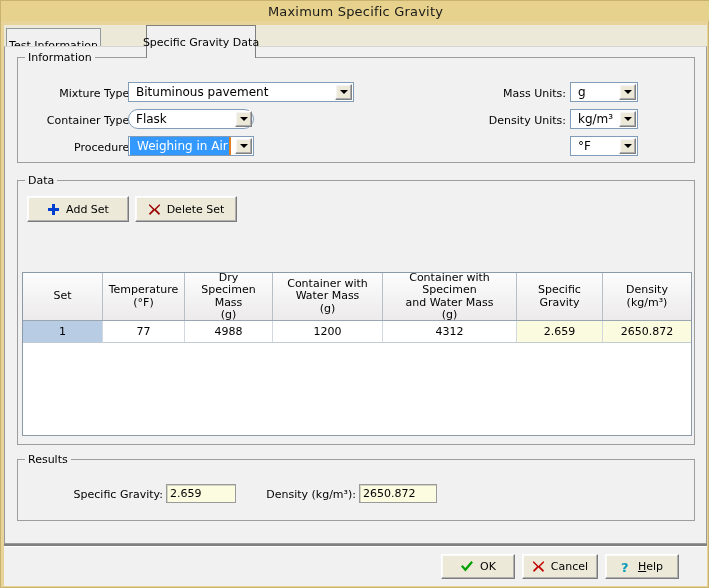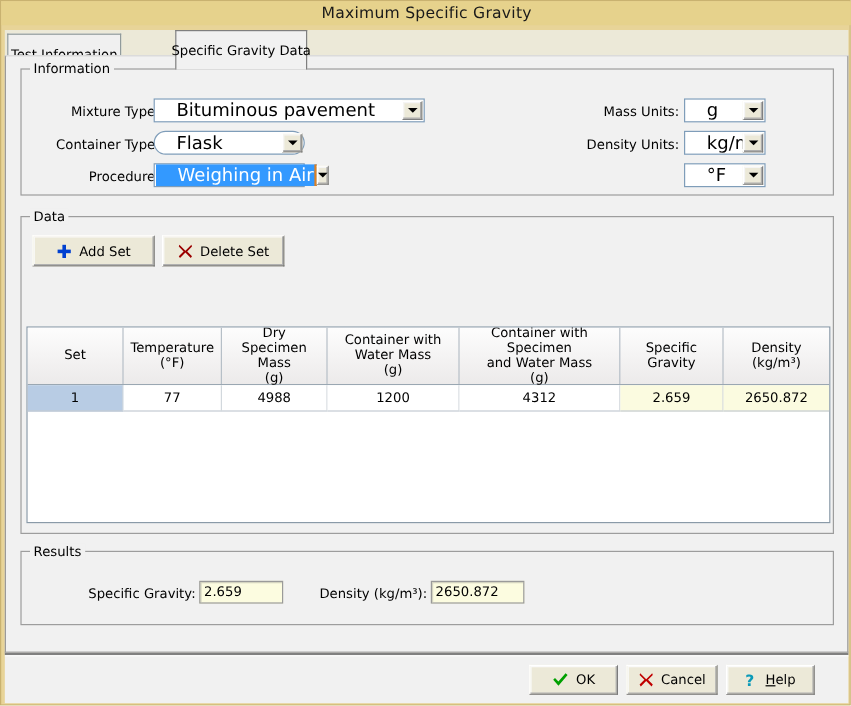--- a/index.html
+++ b/index.html
@@ -94,22 +94,22 @@
   }
   .combo {
     position: absolute;
     height: 20px;
     background: #fff;
     border: 1px solid #7f9db9;
     display: flex; align-items: center;
   }
   .combo .val {
     flex: 1;
-    padding-left: 18px;
-    font-size: 15px;
+    padding-left: 7px;
+    font-size: 12px;
     white-space: nowrap; overflow: hidden;
     line-height: 18px;
   }
   .combo .val.sel {
     background: #3399ff;
     color: #fff;
     flex: 0 0 auto;
     padding-right: 1px;
     margin-left: 1px;
     border-right: 2px solid #e08020;

